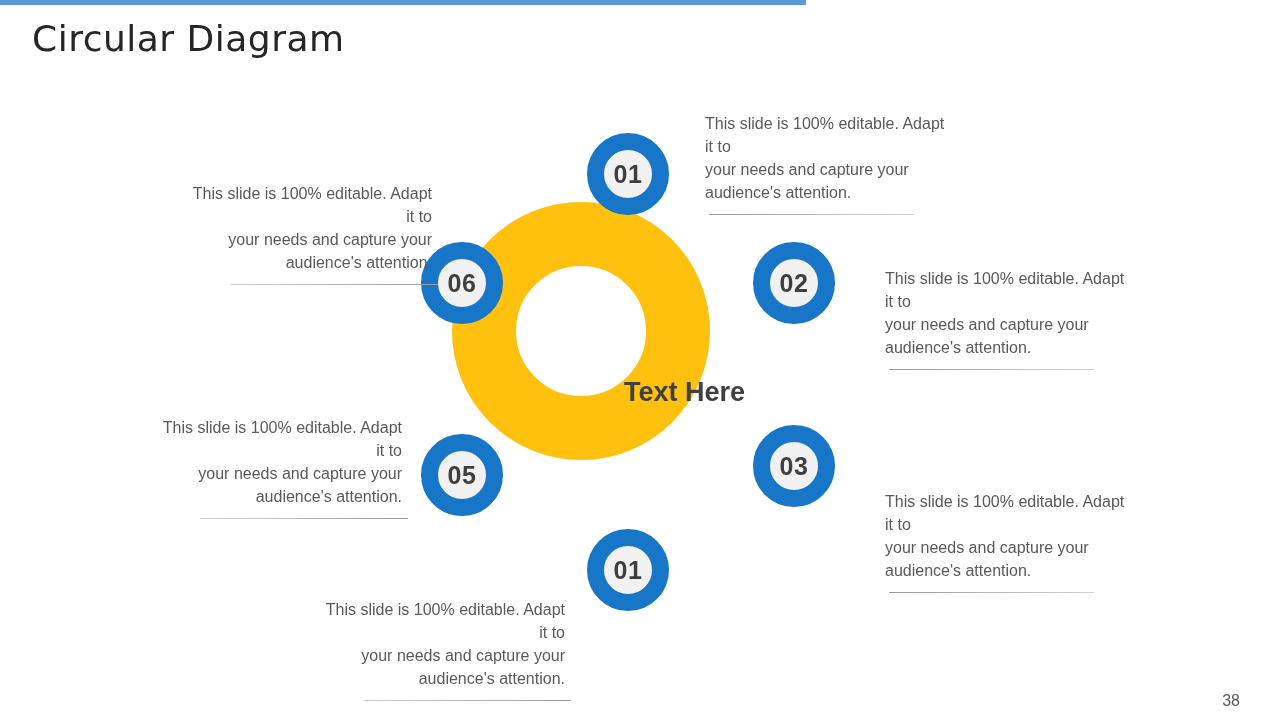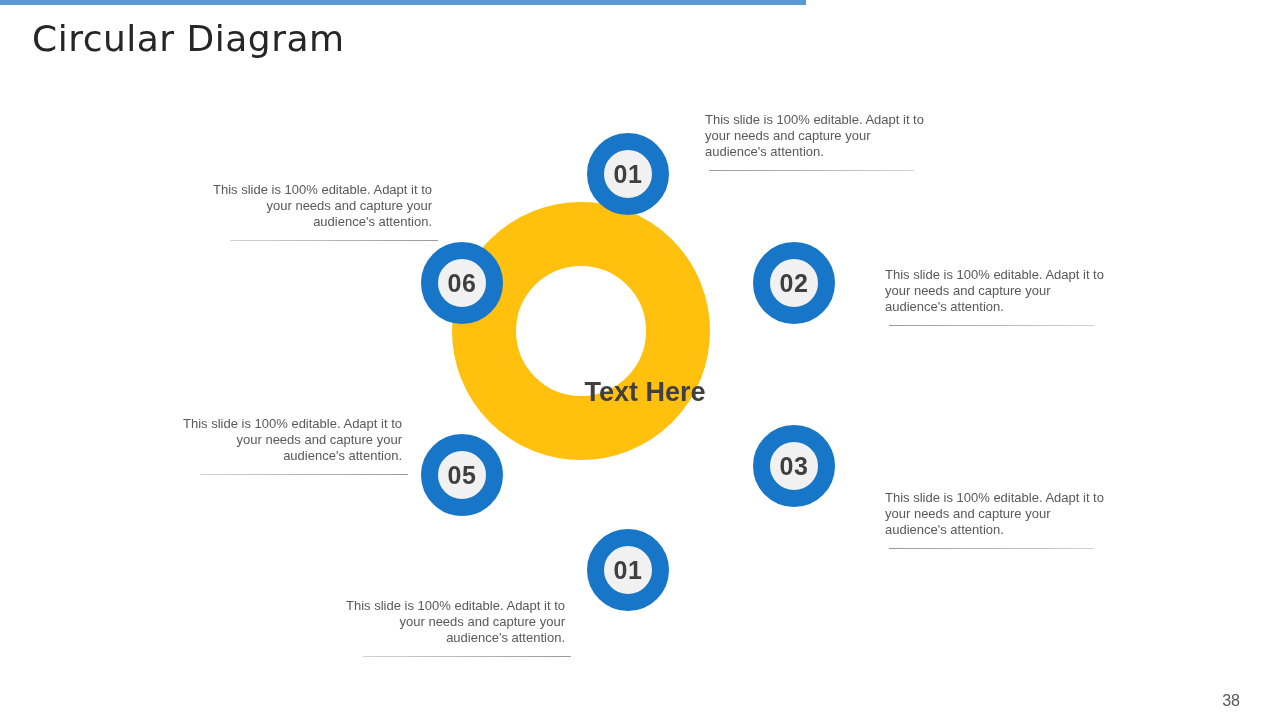--- a/index.html
+++ b/index.html
@@ -25,41 +25,41 @@
     font-family:"DejaVu Sans","Liberation Sans",sans-serif;
     font-size:36px;font-weight:400;letter-spacing:0.5px;color:#262626;
   }
   
   .ring{
     position:absolute;left:452px;top:202px;width:258px;height:258px;
     border:64px solid var(--ring-yellow,#FFC10D);border-radius:50%;
   }
   .center-label{
     position:absolute;left:545px;top:377px;width:200px;
-    text-align:center;font-size:27px;font-weight:bold;color:var(--text-dark,#404040);
+    text-align:right;font-size:27px;font-weight:bold;color:var(--text-dark,#404040);
   }
   .node{
     position:absolute;width:82px;height:82px;
     border:17px solid var(--node-blue,#1776C8);border-radius:50%;
     background:var(--node-inner,#F1F1F2);
     display:flex;align-items:center;justify-content:center;
   }
   .node-num{
     font-size:25px;font-weight:bold;color:#3F3F3F;letter-spacing:0.5px;
   }
   .n1{left:587px;top:133px;}
   .n2{left:753px;top:242px;}
   .n3{left:753px;top:425px;text-align:center;}
   .n4{left:587px;top:529px;}
   .n5{left:421px;top:434px;text-align:right;}
   .n6{left:421px;top:242px;}
   
   .desc{position:absolute;width:250px;}
   .desc-text{
-    font-size:13px;line-height:16px;color:var(--text-gray,#595959);
+    font-size:16px;line-height:23px;color:var(--text-gray,#595959);
     white-space:pre-line;
   }
   .desc-line{
     height:1px;margin-top:10px;
     background:linear-gradient(to right,#9a9a9a,#d2d2d2);
   }
   .desc.align-left{text-align:left;}
   .desc.align-left .desc-line{width:205px;margin-left:4px;}
   .desc.align-right{text-align:right;}
   .desc.align-right .desc-line{width:208px;margin-left:auto;margin-right:-6px;

